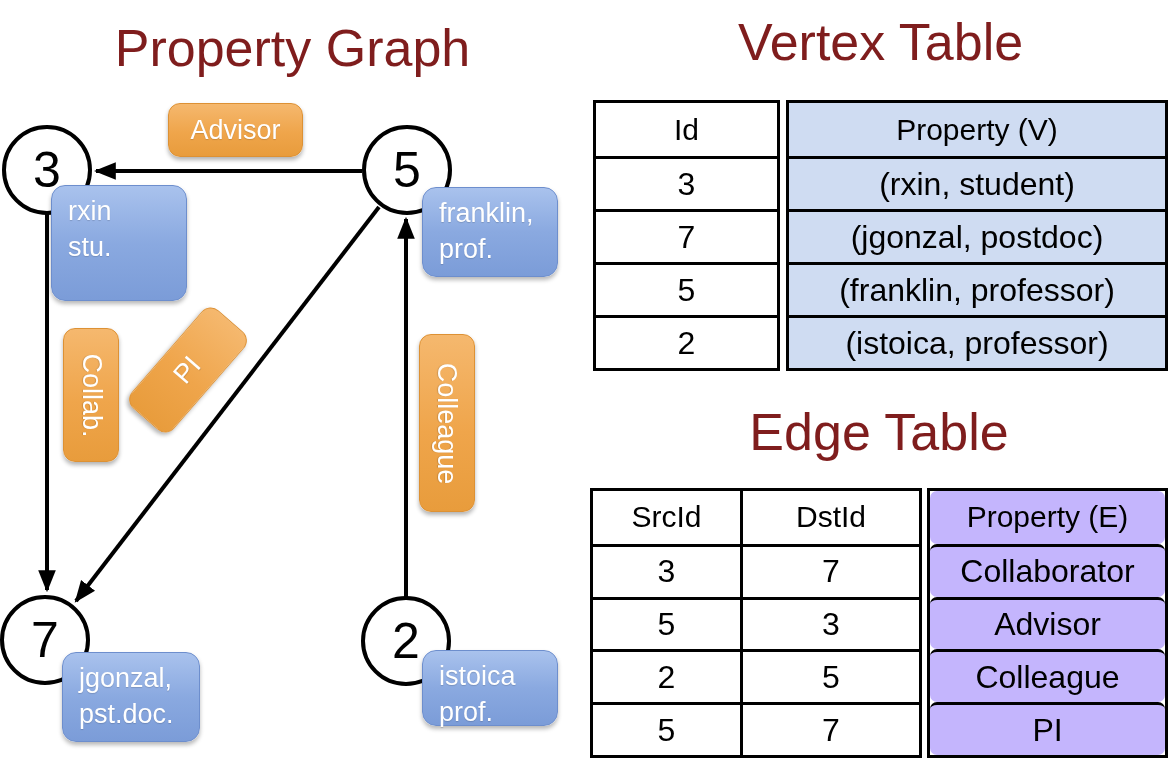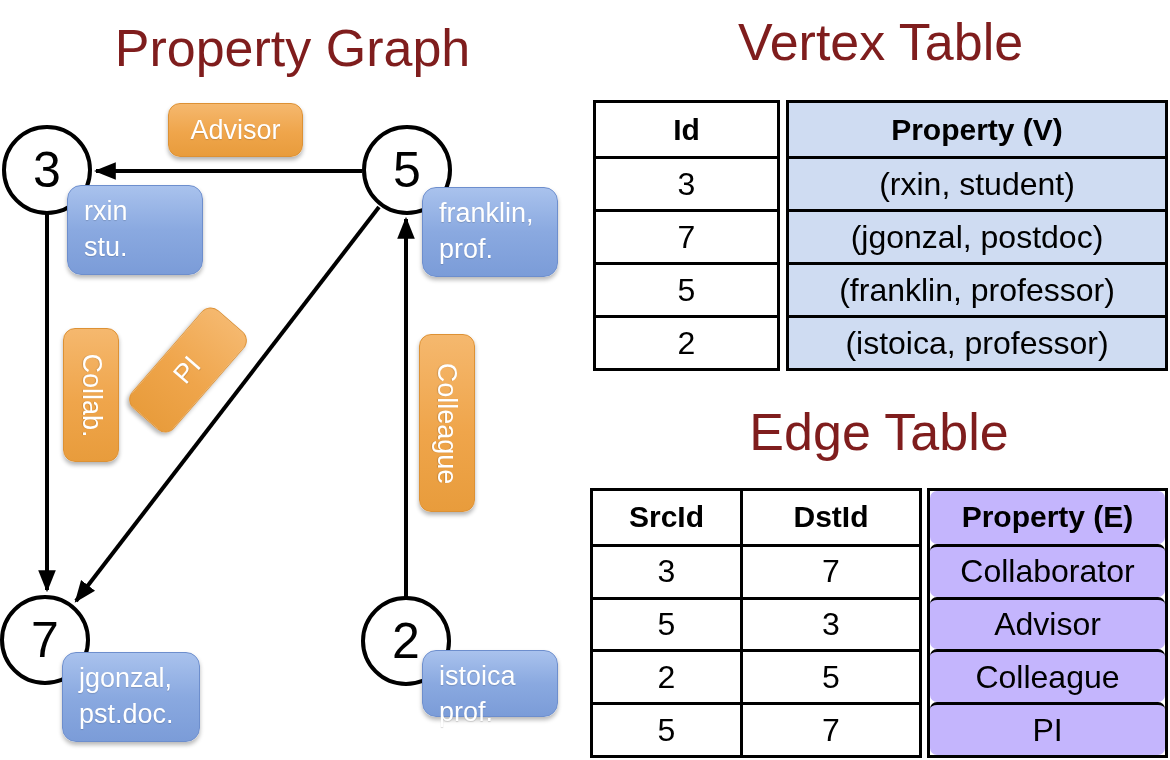--- a/index.html
+++ b/index.html
@@ -28,24 +28,24 @@
   #edges line{stroke:#000;stroke-width:4;}
   
   .vbox{
     position:absolute;box-sizing:border-box;border-radius:14px;
     background:linear-gradient(180deg,#a9c2ed 0%,#8aa9e0 50%,#7b9cd8 100%);
     border:1px solid #6d8ecd;color:#fff;font-size:27px;line-height:1.32;
     padding:8px 8px 0 16px;white-space:pre-line;
     box-shadow:0 3px 4px rgba(0,0,0,.28);
     text-shadow:0 1px 1px rgba(0,0,0,.15);
   }
-  #vbox-rxin{left:67px;top:185px;width:136px;height:90px;}
+  #vbox-rxin{left:51px;top:185px;width:136px;height:116px;}
   #vbox-franklin{left:422px;top:187px;width:136px;height:90px;}
   #vbox-jgonzal{left:62px;top:652px;width:138px;height:90px;}
-  #vbox-istoica{left:422px;top:650px;width:136px;height:67px;}
+  #vbox-istoica{left:422px;top:650px;width:136px;height:76px;}
   
   .elabel{
     position:absolute;box-sizing:border-box;border-radius:12px;
     background:linear-gradient(180deg,#f5b86e 0%,#efa54b 55%,#e89c3c 100%);
     border:1px solid #dd9134;color:#fff;
     display:flex;align-items:center;justify-content:center;
     font-size:27px;box-shadow:0 3px 4px rgba(0,0,0,.3);
     text-shadow:0 1px 1px rgba(0,0,0,.15);
   }
   #elabel-advisor{left:168px;top:103px;width:135px;height:54px;}
@@ -56,21 +56,21 @@
   .vert-text-up{transform:rotate(-90deg);white-space:nowrap;}
   
   .grid-table{
     position:absolute;display:grid;box-sizing:border-box;
     border:3px solid #000;background:#fff;
   }
   .grid-table .c{
     display:flex;align-items:center;justify-content:center;
     font-size:32px;box-sizing:border-box;white-space:nowrap;
   }
-  .grid-table .hdr{font-weight:bold;font-size:30px;}
+  .grid-table .hdr{font-weight:normal;font-size:30px;}
   
   #vt-id{left:593px;top:100px;width:187px;height:271px;grid-template-rows:repeat(5,1fr);}
   #vt-id .c + .c{border-top:3px solid #000;}
   #vt-prop{left:786px;top:100px;width:382px;height:271px;grid-template-rows:repeat(5,1fr);}
   #vt-prop .c{background:#cfdcf2;}
   #vt-prop .c + .c{border-top:3px solid #000;}
   
   #et-srcdst{left:590px;top:488px;width:332px;height:270px;
     grid-template-columns:150px 1fr;grid-template-rows:repeat(5,1fr);}
   #et-srcdst .c:nth-child(odd){border-right:3px solid #000;}

